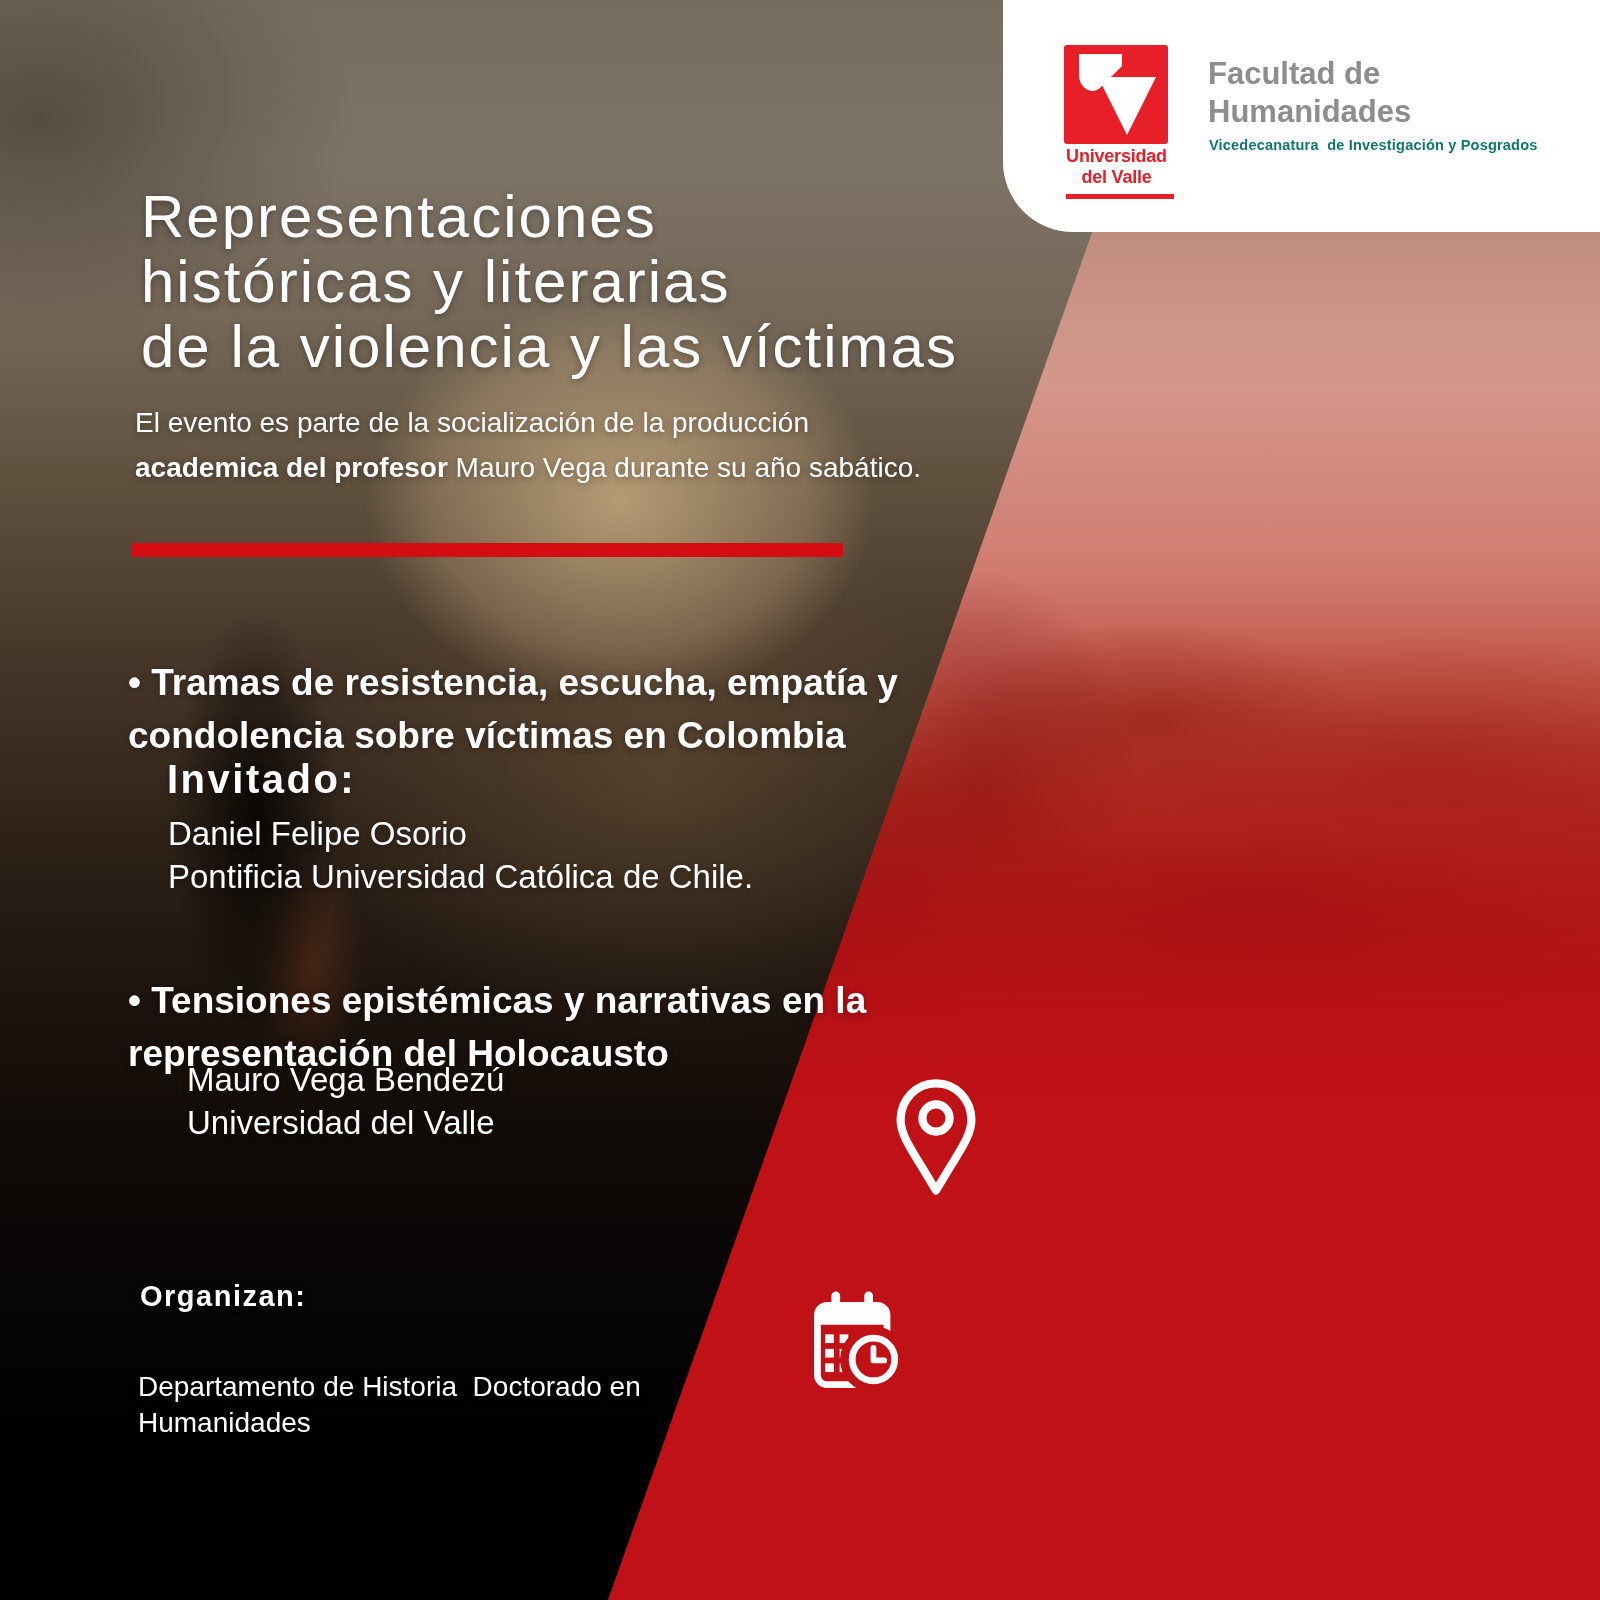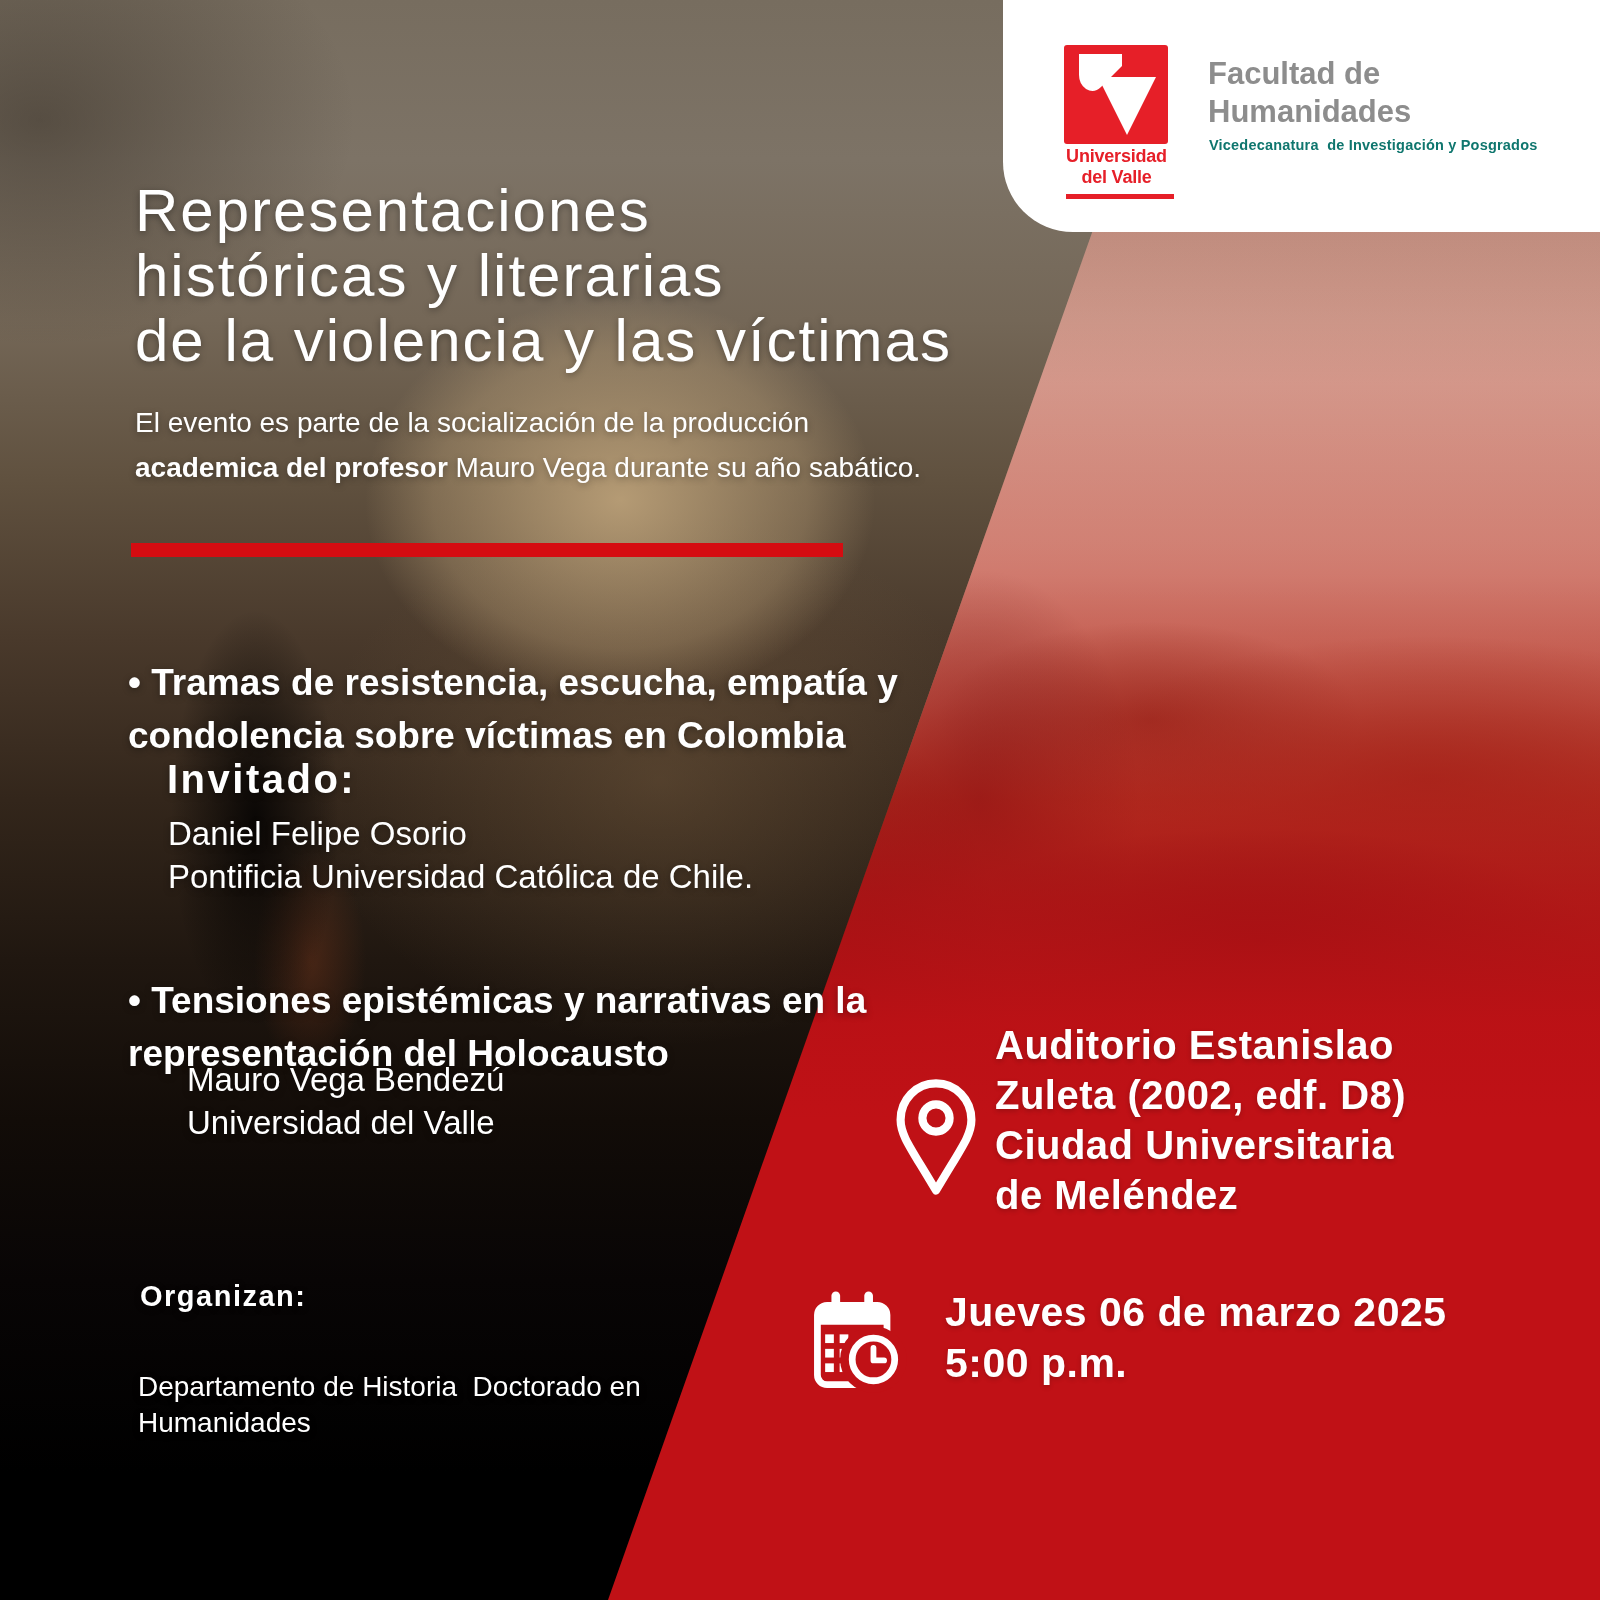--- a/index.html
+++ b/index.html
@@ -46,21 +46,21 @@
     left:26px;top:146px;width:175px;text-align:center;
     font-size:18px;line-height:21px;font-weight:700;color:#e61f28;letter-spacing:-0.2px;
   }
   .logo-underline{left:63px;top:194px;width:108px;height:5px;background:#e61f28;}
   .faculty{left:205px;top:55px;font-size:31px;line-height:38px;font-weight:700;color:#8d8d8d;}
   .subunit{left:206px;top:137px;font-size:14.5px;font-weight:700;color:#0f766e;letter-spacing:0.2px;}
 
   
   .shadowed{text-shadow:0 2px 7px rgba(0,0,0,0.35);}
   .title{
-    left:133px;top:176px;margin:2px;
+    left:133px;top:176px;margin:8px;
     font-size:60px;line-height:65px;font-weight:400;letter-spacing:2px;
   }
   .subtitle{left:135px;top:400px;margin:0;font-size:28px;line-height:45px;font-weight:400;}
   .subtitle b{font-weight:700;}
   .divider{left:131px;top:543px;width:712px;height:14px;background:#d50c11;}
   .bullet{font-size:37px;line-height:53px;font-weight:700;margin-top:28px;}
   .b1{left:128px;top:628px;}
   .b2{left:128px;top:946px;}
   .speaker-heading{left:167px;top:757px;font-size:40px;font-weight:700;letter-spacing:2.5px;}
   .names{font-size:33px;line-height:43px;font-weight:400;}
@@ -126,24 +126,20 @@
   <div class="abs organizan shadowed">Organizan:</div>
   <div class="abs org-lines ml shadowed">Departamento de Historia  Doctorado en
 Humanidades</div>
 
   <div class="abs pin">
     <svg viewBox="0 0 96 130" width="92" height="118">
       <path d="M48 6 C26 6 9 24 9 46 C9 64 21 78 48 124 C75 78 87 64 87 46 C87 24 70 6 48 6 Z" fill="none" stroke="#ffffff" stroke-width="9" stroke-linejoin="round"></path>
       <circle cx="48" cy="44" r="15" fill="none" stroke="#ffffff" stroke-width="9"></circle>
     </svg>
   </div>
-  <div class="abs location rtext ml">Auditorio Estanislao
-Zuleta (2002, edf. D8)
-Ciudad Universitaria
-de Meléndez</div>
 
   <div class="abs cal">
     <svg viewBox="0 0 100 118" width="114" height="114">
       <rect x="8" y="18" width="72" height="82" rx="10" fill="none" stroke="#ffffff" stroke-width="7"></rect>
       <path d="M8 28 Q8 18 18 18 H70 Q80 18 80 28 V38 H8 Z" fill="#ffffff"></path>
       <line x1="27" y1="8" x2="27" y2="28" stroke="#ffffff" stroke-width="9" stroke-linecap="round"></line>
       <line x1="61" y1="8" x2="61" y2="28" stroke="#ffffff" stroke-width="9" stroke-linecap="round"></line>
       <g fill="#ffffff">
         <rect x="16" y="48" width="9" height="9"></rect>
           <rect x="31" y="48" width="9" height="9"></rect>
@@ -151,16 +147,14 @@
         <rect x="16" y="63" width="9" height="9"></rect>
           <rect x="31" y="63" width="9" height="9"></rect>
         <rect x="16" y="78" width="9" height="9"></rect>
           <rect x="31" y="78" width="9" height="9"></rect>
       </g>
       <circle cx="66" cy="74" r="29" fill="none" stroke="#c01116" stroke-width="11"></circle>
       <circle cx="66" cy="74" r="22" fill="#c01116" stroke="#ffffff" stroke-width="7"></circle>
       <path d="M66 62 V75 H77" fill="none" stroke="#ffffff" stroke-width="6" stroke-linecap="round" stroke-linejoin="round"></path>
     </svg>
   </div>
-  <div class="abs datetime rtext ml">Jueves 06 de marzo 2025
-5:00 p.m.</div>
 
 </div>
 
 </body></html>

